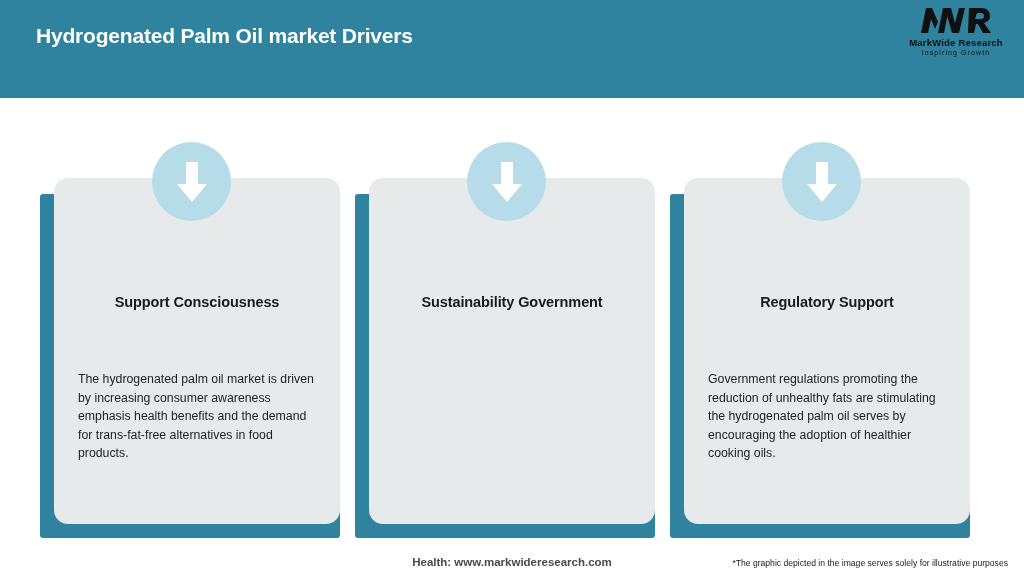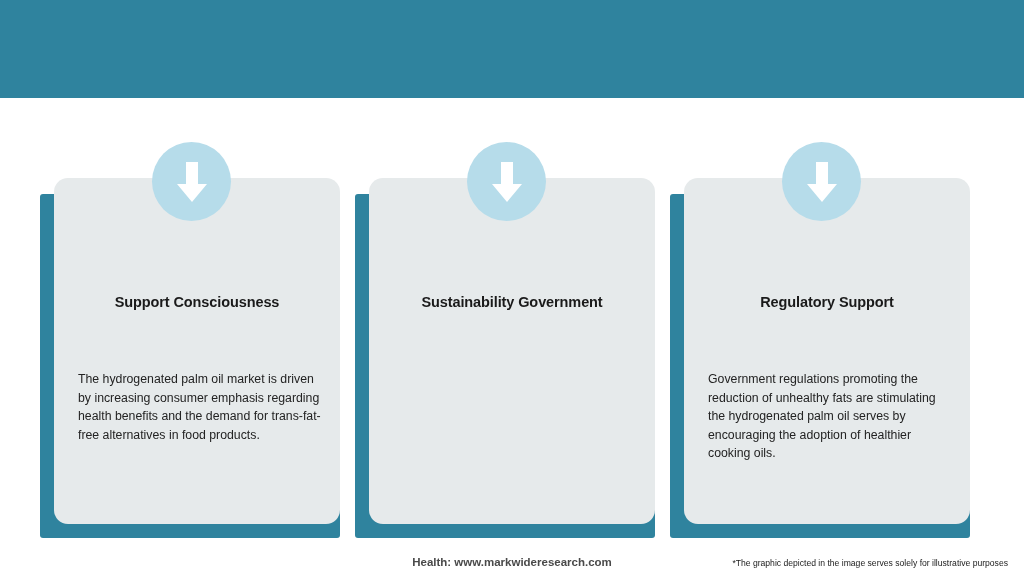--- a/index.html
+++ b/index.html
@@ -168,30 +168,48 @@
     font-size: 8.6px;
     color: #1a1a1a;
     white-space: nowrap;
     text-align: right;
   }
 </style>
 </head>
 <body>
 
 <div class="header">
-
+  <div class="header-title">Hydrogenated Palm Oil market Drivers</div>
+
+  <div class="logo">
+    <span class="logo-mark">
+      <svg width="70" height="26" viewBox="0 0 70 26" aria-hidden="true">
+        <g fill="#101010">
+
+          <polygon points="0,25 5,0 11,0 17,14 14,21 10,11 7,25"></polygon>
+          <polygon points="17,25 22,0 28,0 23,25 19,25"></polygon>
+
+          <polygon points="24,0 30,0 34,15 38,0 44,0 38,25 31,25"></polygon>
+
+          <path d="M48,0 L60,0 C66,0 69,3 69,8 C69,12 66,14 63,15 L70,25 L62,25 L57,16 L55,16 L53,25 L47,25 Z M56,5 L54,11 L60,11 C62,11 63,10 63,8 C63,6 62,5 60,5 Z"></path>
+        </g>
+      </svg>
+    </span>
+    <span class="logo-name">MarkWide Research</span>
+    <span class="logo-tagline">Inspiring Growth</span>
+  </div>
 </div>
 
 <div class="cards">
 
   <div class="card-wrap c1">
     <div class="card-frame"></div>
     <div class="card">
       <div class="card-title">Support Consciousness</div>
-      <div class="card-body">The hydrogenated palm oil market is driven by increasing consumer emphasis regarding health benefits and the demand for trans-fat-free alternatives in food products.</div>
+      <div class="card-body">The hydrogenated palm oil market is driven by increasing consumer awareness emphasis health benefits and the demand for trans-fat-free alternatives in food products.</div>
     </div>
     <div class="badge">
       <svg width="34" height="44" viewBox="0 0 34 44" aria-hidden="true">
         <polygon points="11,2 23,2 23,24 32,24 17,42 2,24 11,24" fill="#FFFFFF"></polygon>
       </svg>
     </div>
   </div>
 
   <div class="card-wrap c2">
     <div class="card-frame"></div>

